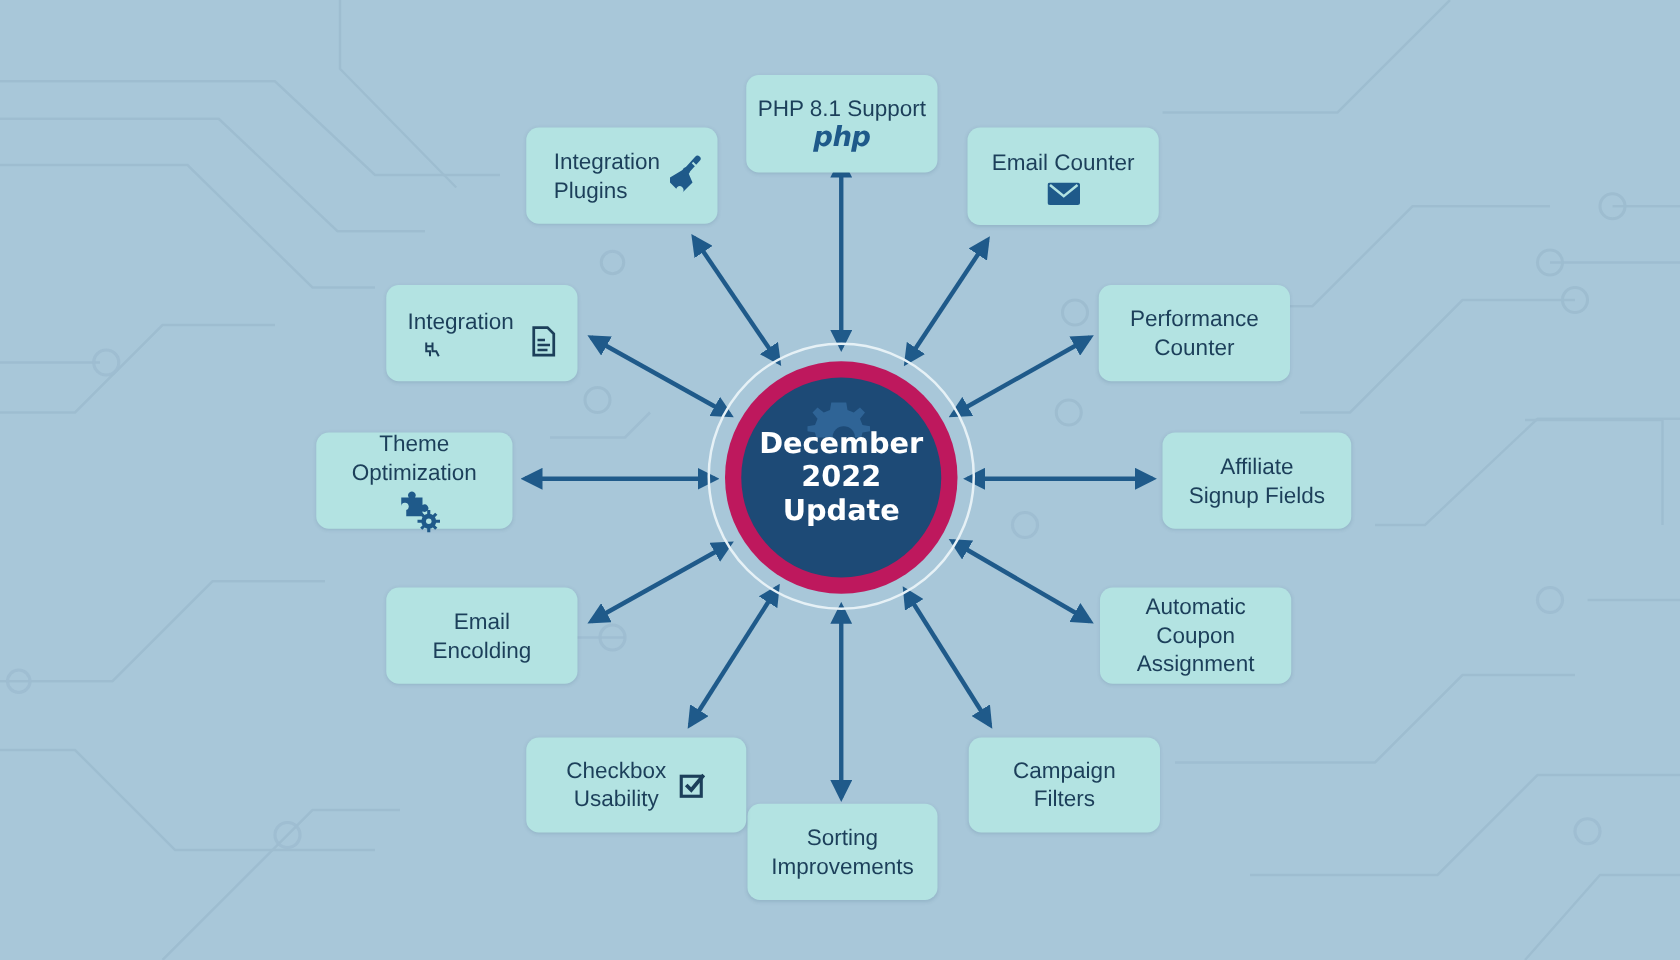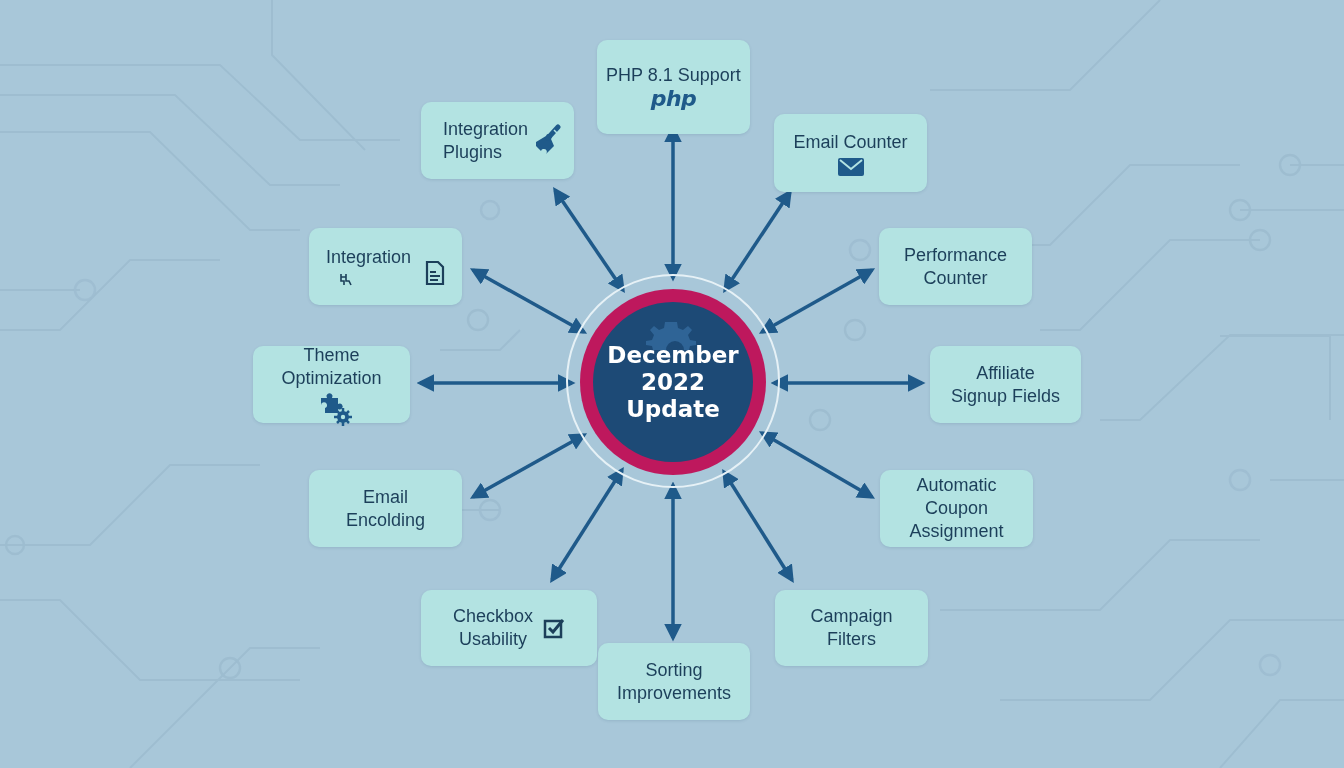--- a/index.html
+++ b/index.html
@@ -121,26 +121,26 @@
     <svg id="gear" width="56" height="40" viewBox="0 0 56 40">
       <path d="M28 2 l4 0 l1 6 l5 2 l5 -4 l4 4 l-4 5 l2 5 l6 1 l0 4 l-6 1 l-1 4 l-36 0 l-1 -4 l-6 -1 l0 -4 l6 -1 l2 -5 l-4 -5 l4 -4 l5 4 l5 -2 l1 -6 z" fill="#2f6496"></path>
       <circle cx="30" cy="30" r="9" fill="#1d4a76"></circle>
     </svg>
     <div id="center-title">December
 2022
 Update</div>
   </div>
 </div>
 
-<div class="node col" style="left:597px;top:40px;width:153px;height:94px;">
+<div class="node col" style="left:597px;top:60px;width:153px;height:78px;">
   <span class="lbl">PHP 8.1 Support</span>
   <span class="php-logo">php</span>
 </div>
 
-<div class="node col" style="left:774px;top:102px;width:153px;height:78px;margin-top:12px;">
+<div class="node col" style="left:774px;top:102px;width:153px;height:78px;">
   <span class="lbl">Email Counter</span>
   <span class="ic" style="margin-top:4px;">
     <svg width="26" height="18" viewBox="0 0 26 18">
         <rect x="0" y="0" width="26" height="18" rx="2" fill="#1f5a8a"></rect>
         <path d="M2 2 L13 11 L24 2" stroke="#b3e3e2" stroke-width="2" fill="none"></path>
       </svg>
   </span>
 </div>
 
 <div class="node" style="left:879px;top:228px;width:153px;height:77px;">

